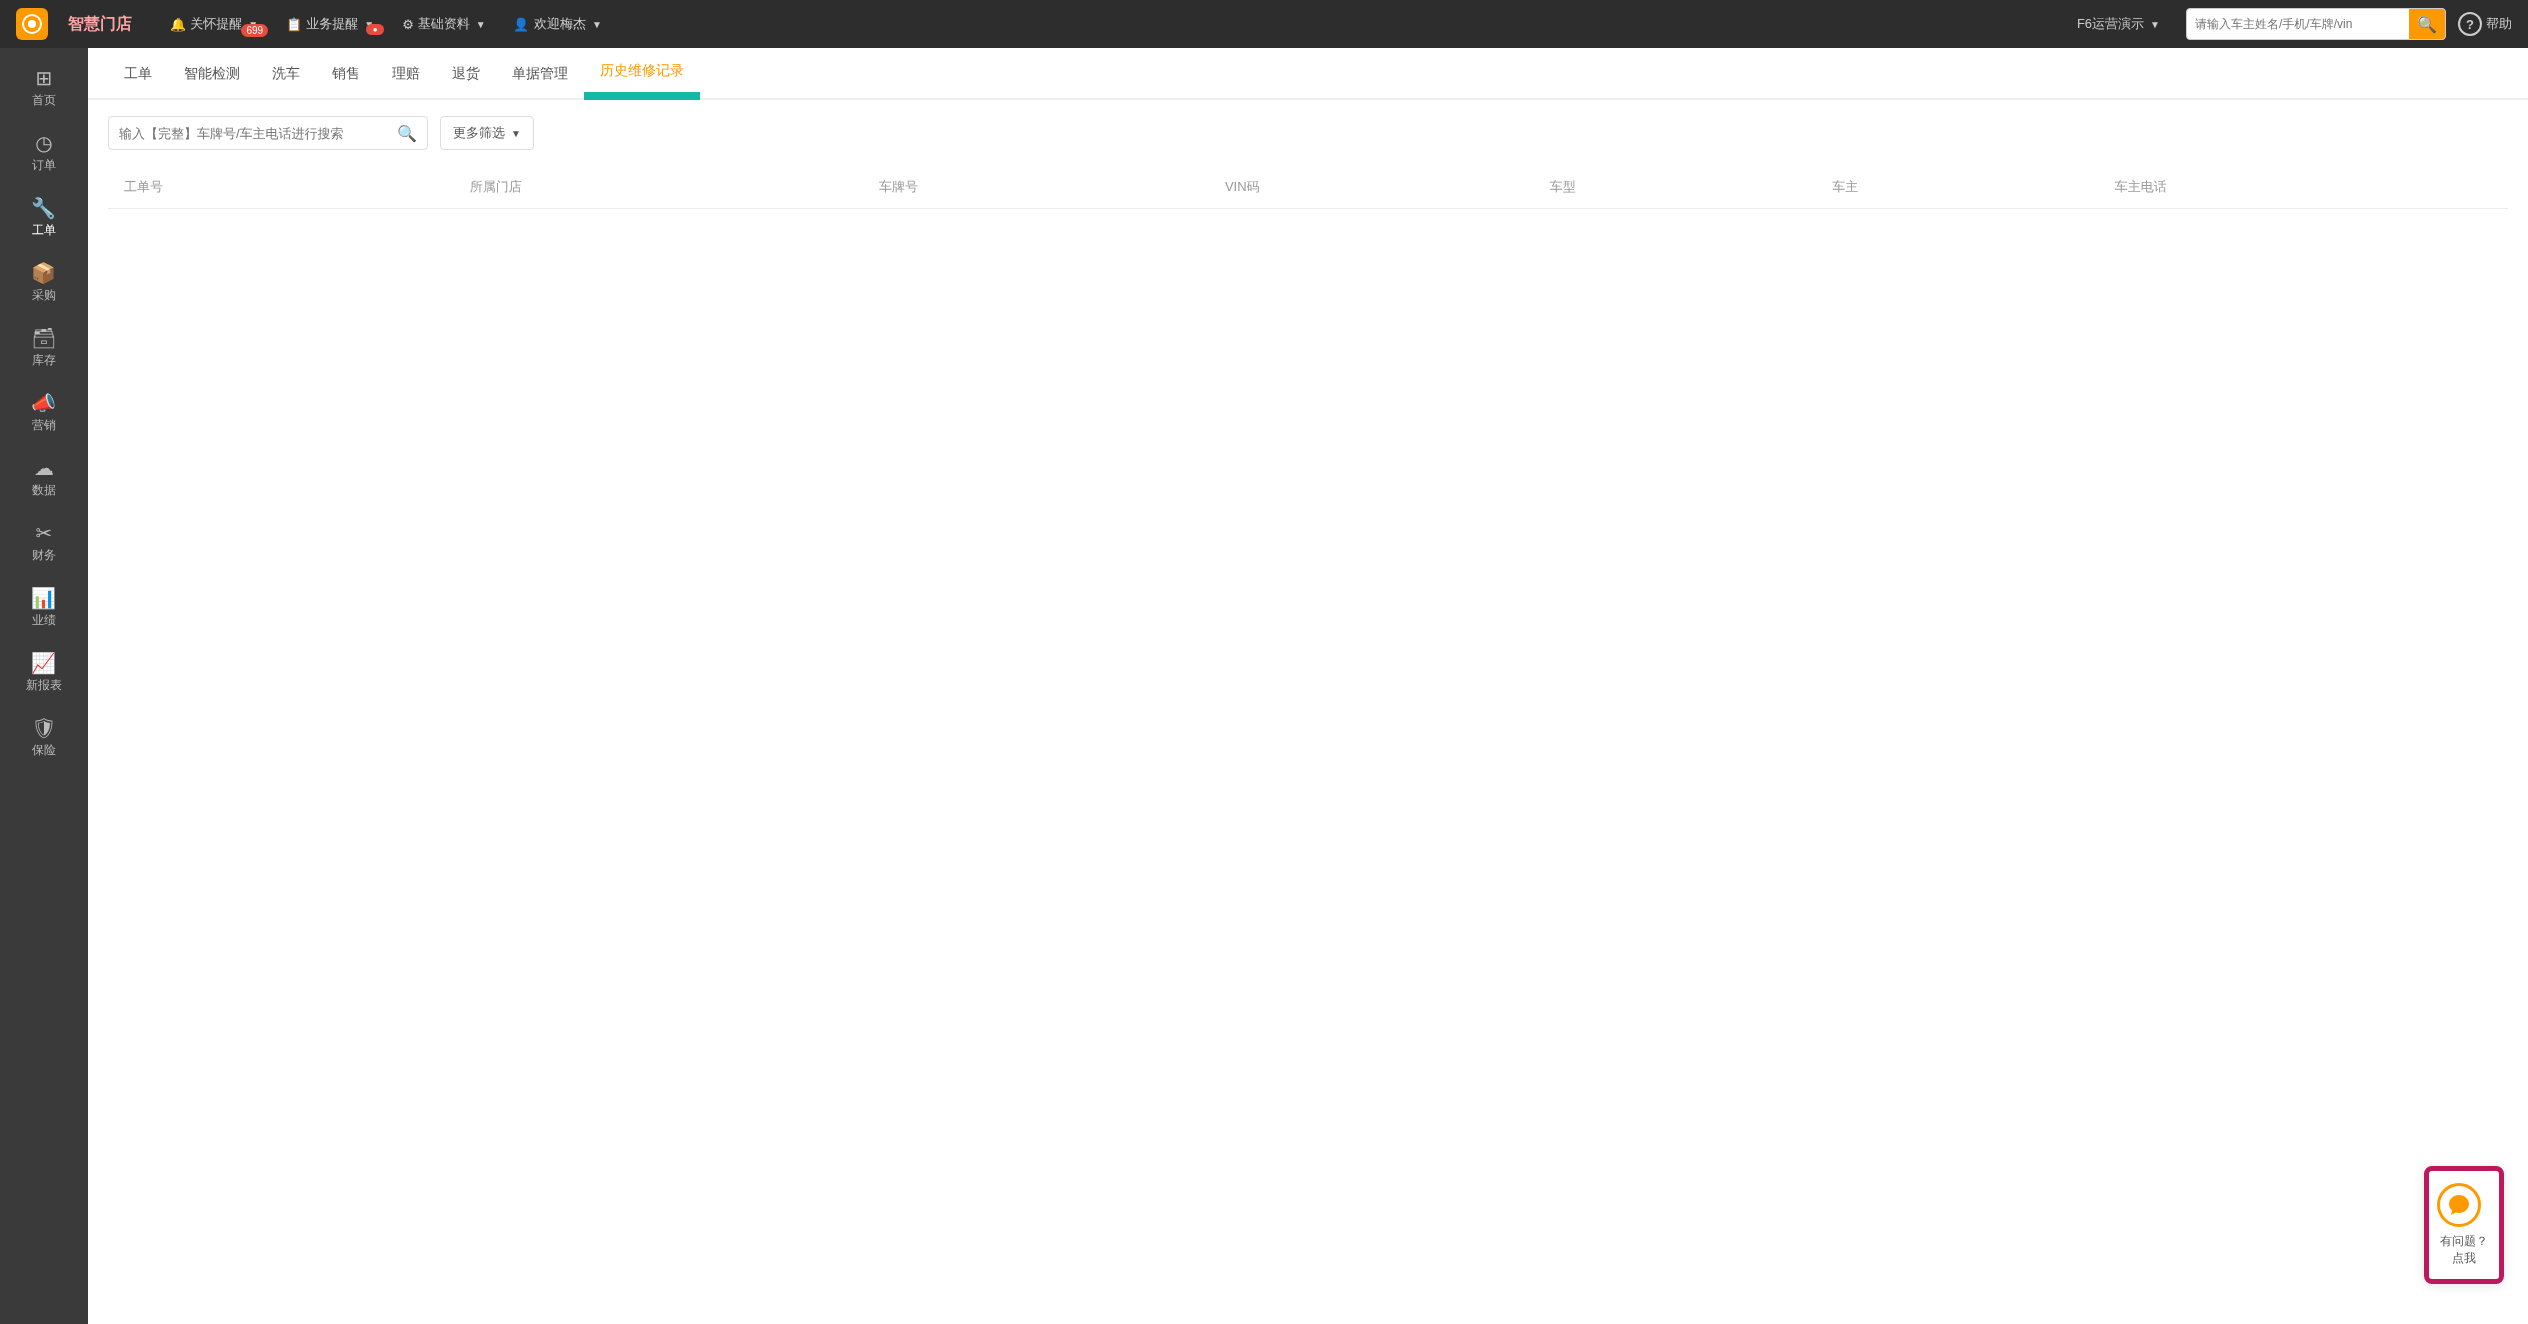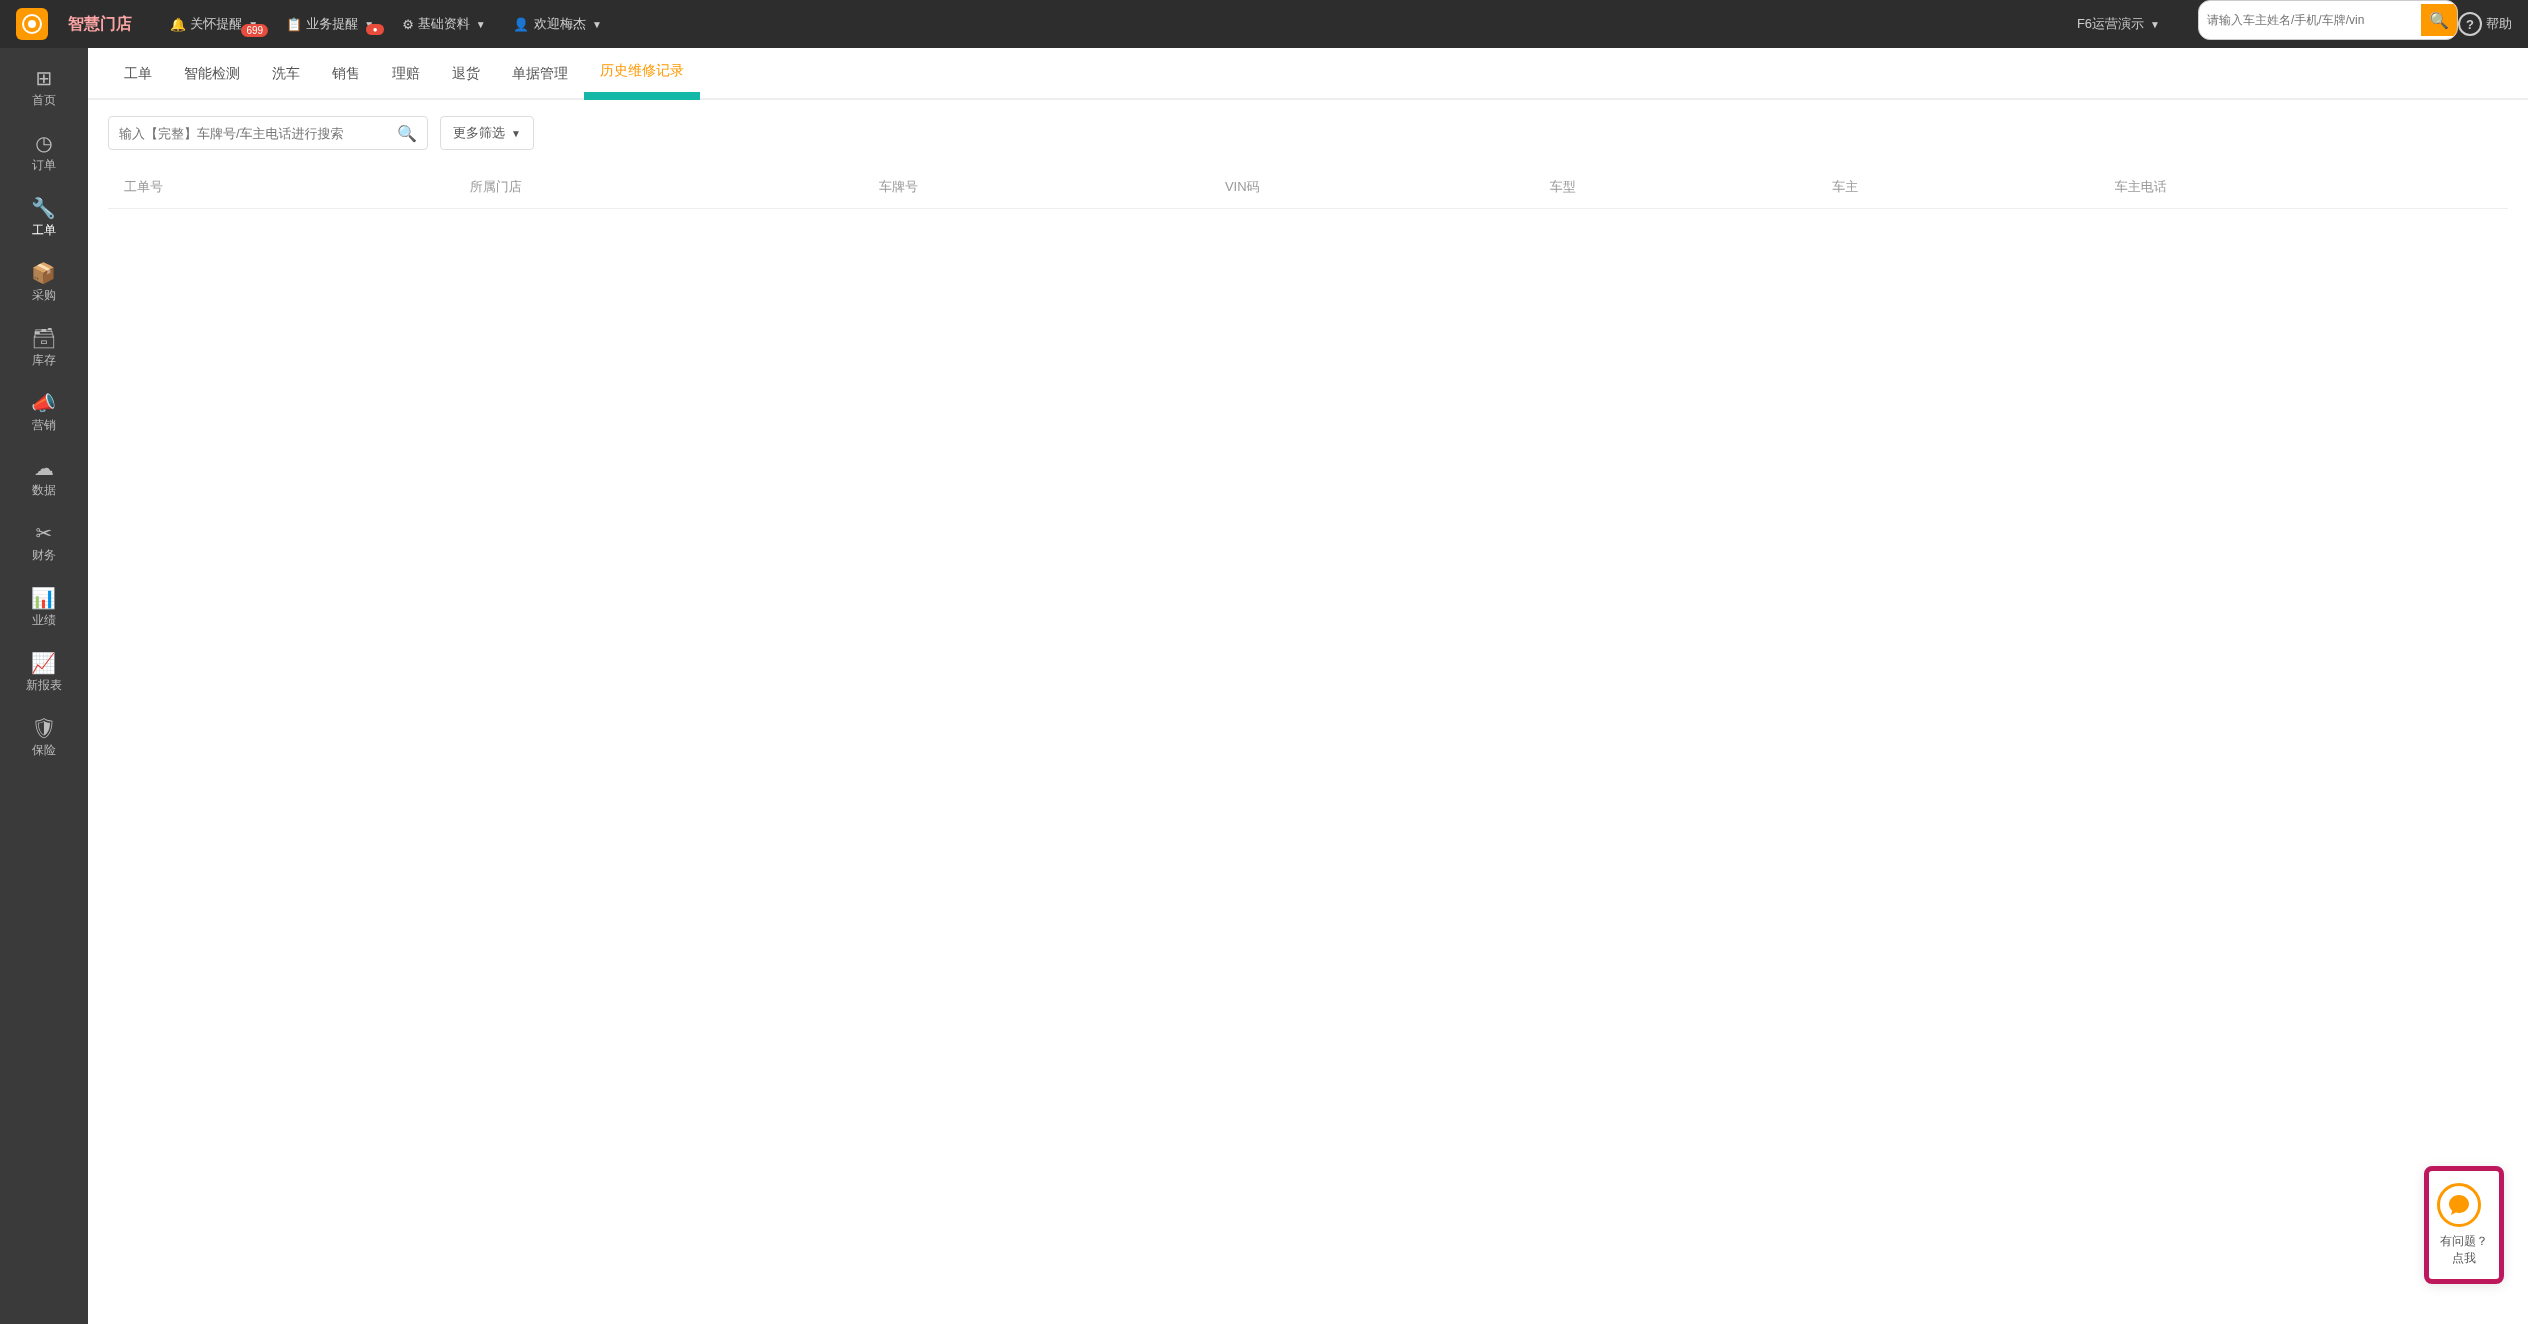--- a/index.html
+++ b/index.html
@@ -58,31 +58,32 @@
       padding: 1px 5px;
       position: absolute;
       top: 24px;
       right: 4px;
       min-width: 18px;
       text-align: center;
     }
     .topnav-right {
       margin-left: auto;
       display: flex;
+      align-items: center;
+      gap: 12px;
     }
     .search-box {
       background: #fff;
       border: 1px solid #ccc;
-      border-radius: 12px;
+      border-radius: 4px;
       display: flex;
       align-items: center;
       width: 260px;
-      height: 40px;
+      height: 32px;
       overflow: hidden;
-      margin-left: 24px;
     }
     .search-box input {
       border: none;
       outline: none;
       flex: 1;
       padding: 0 8px;
       font-size: 12px;
       font-family: inherit;
     }
     .search-box .search-btn {

